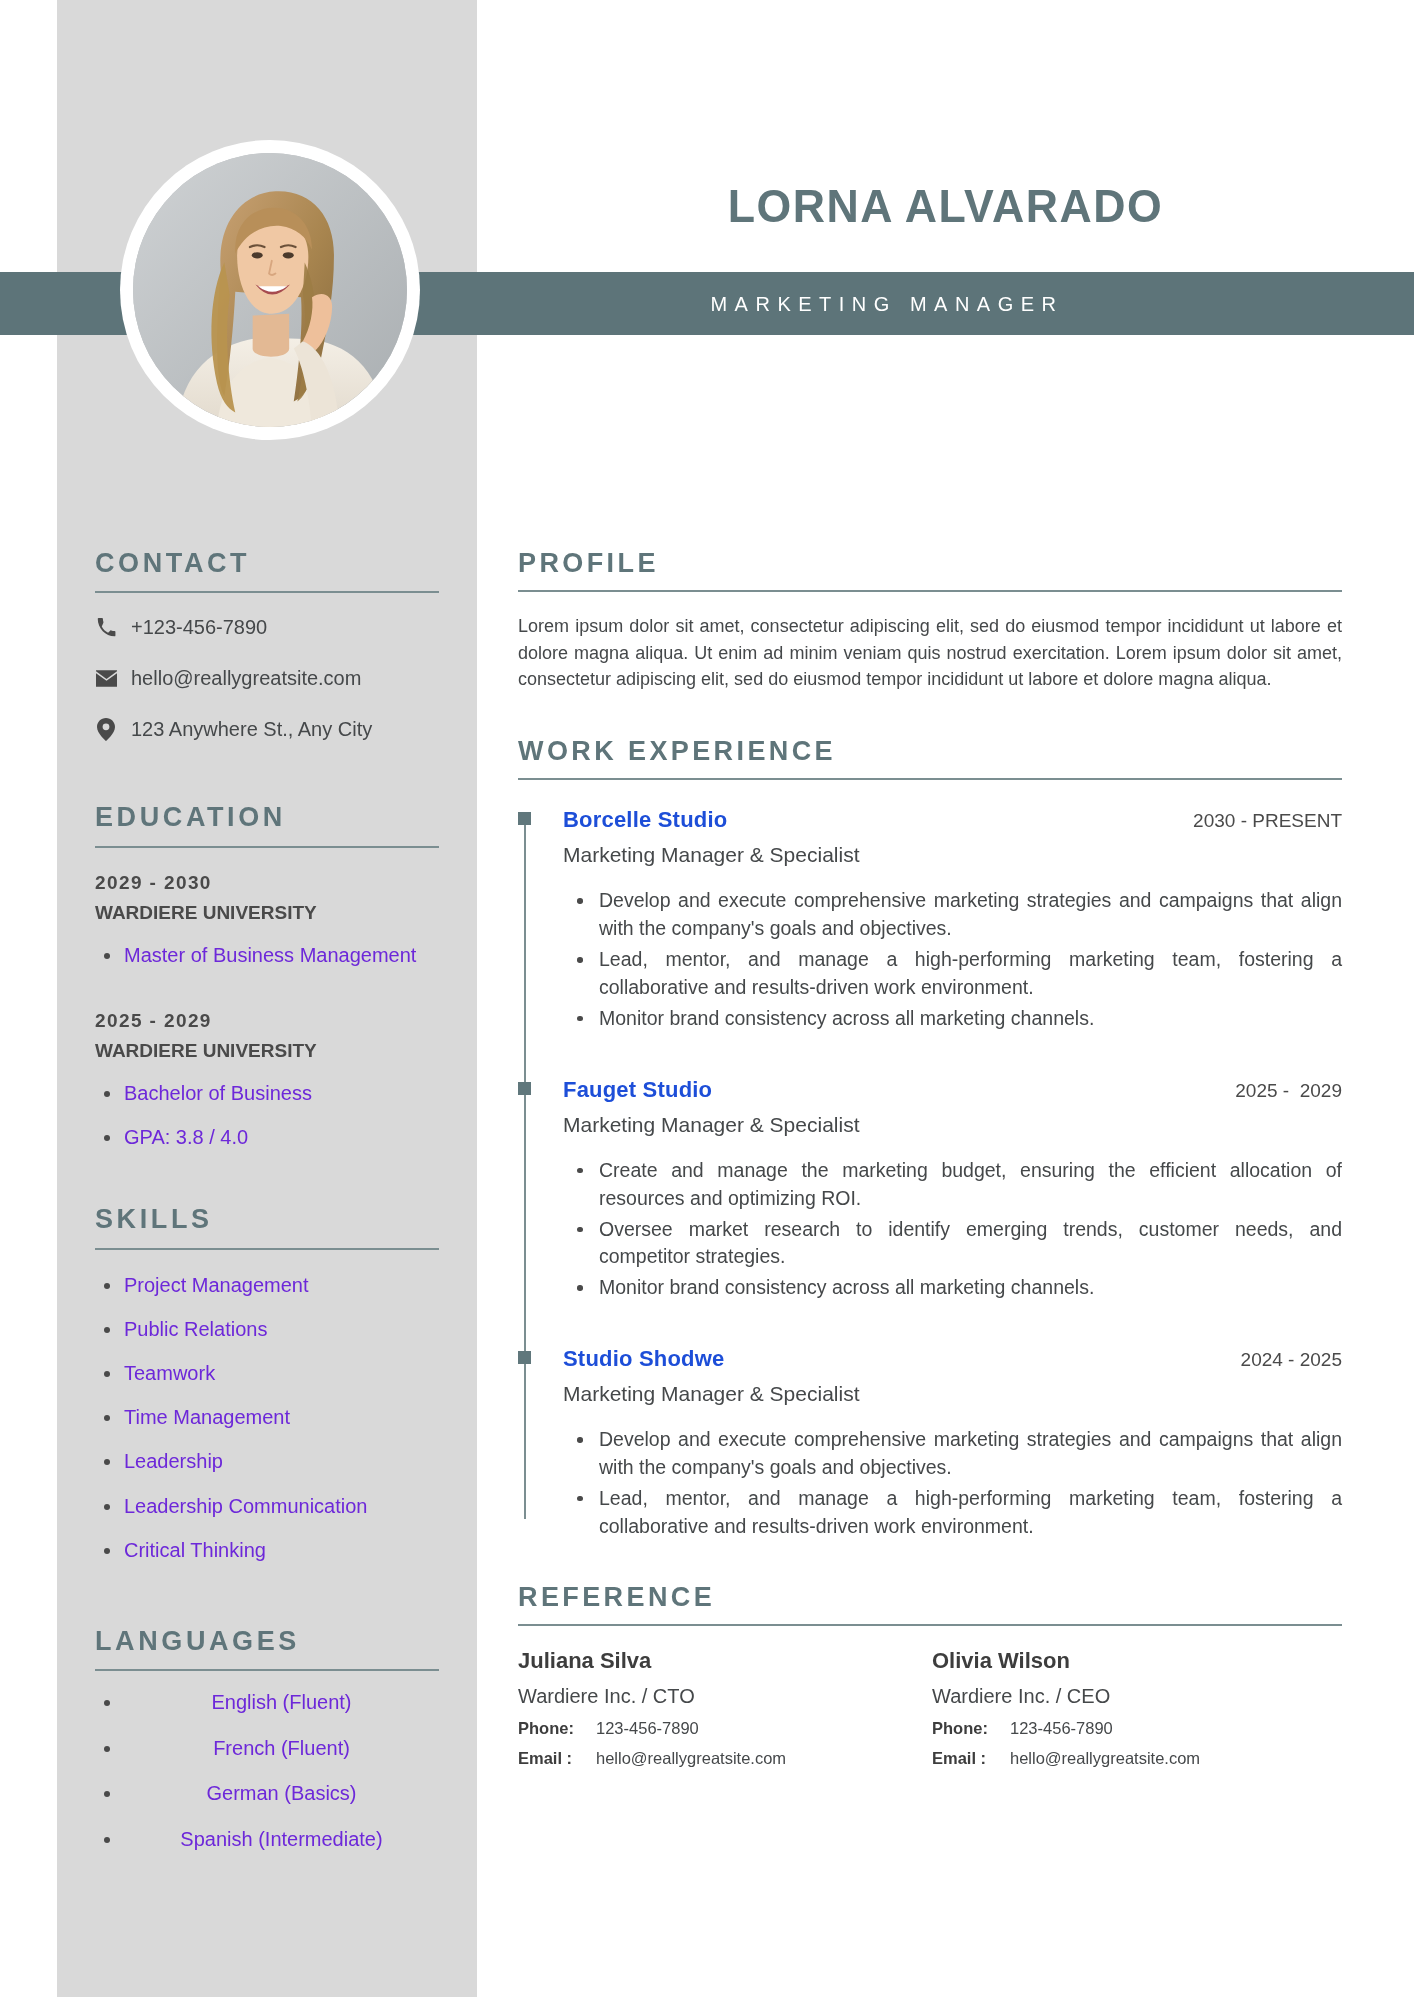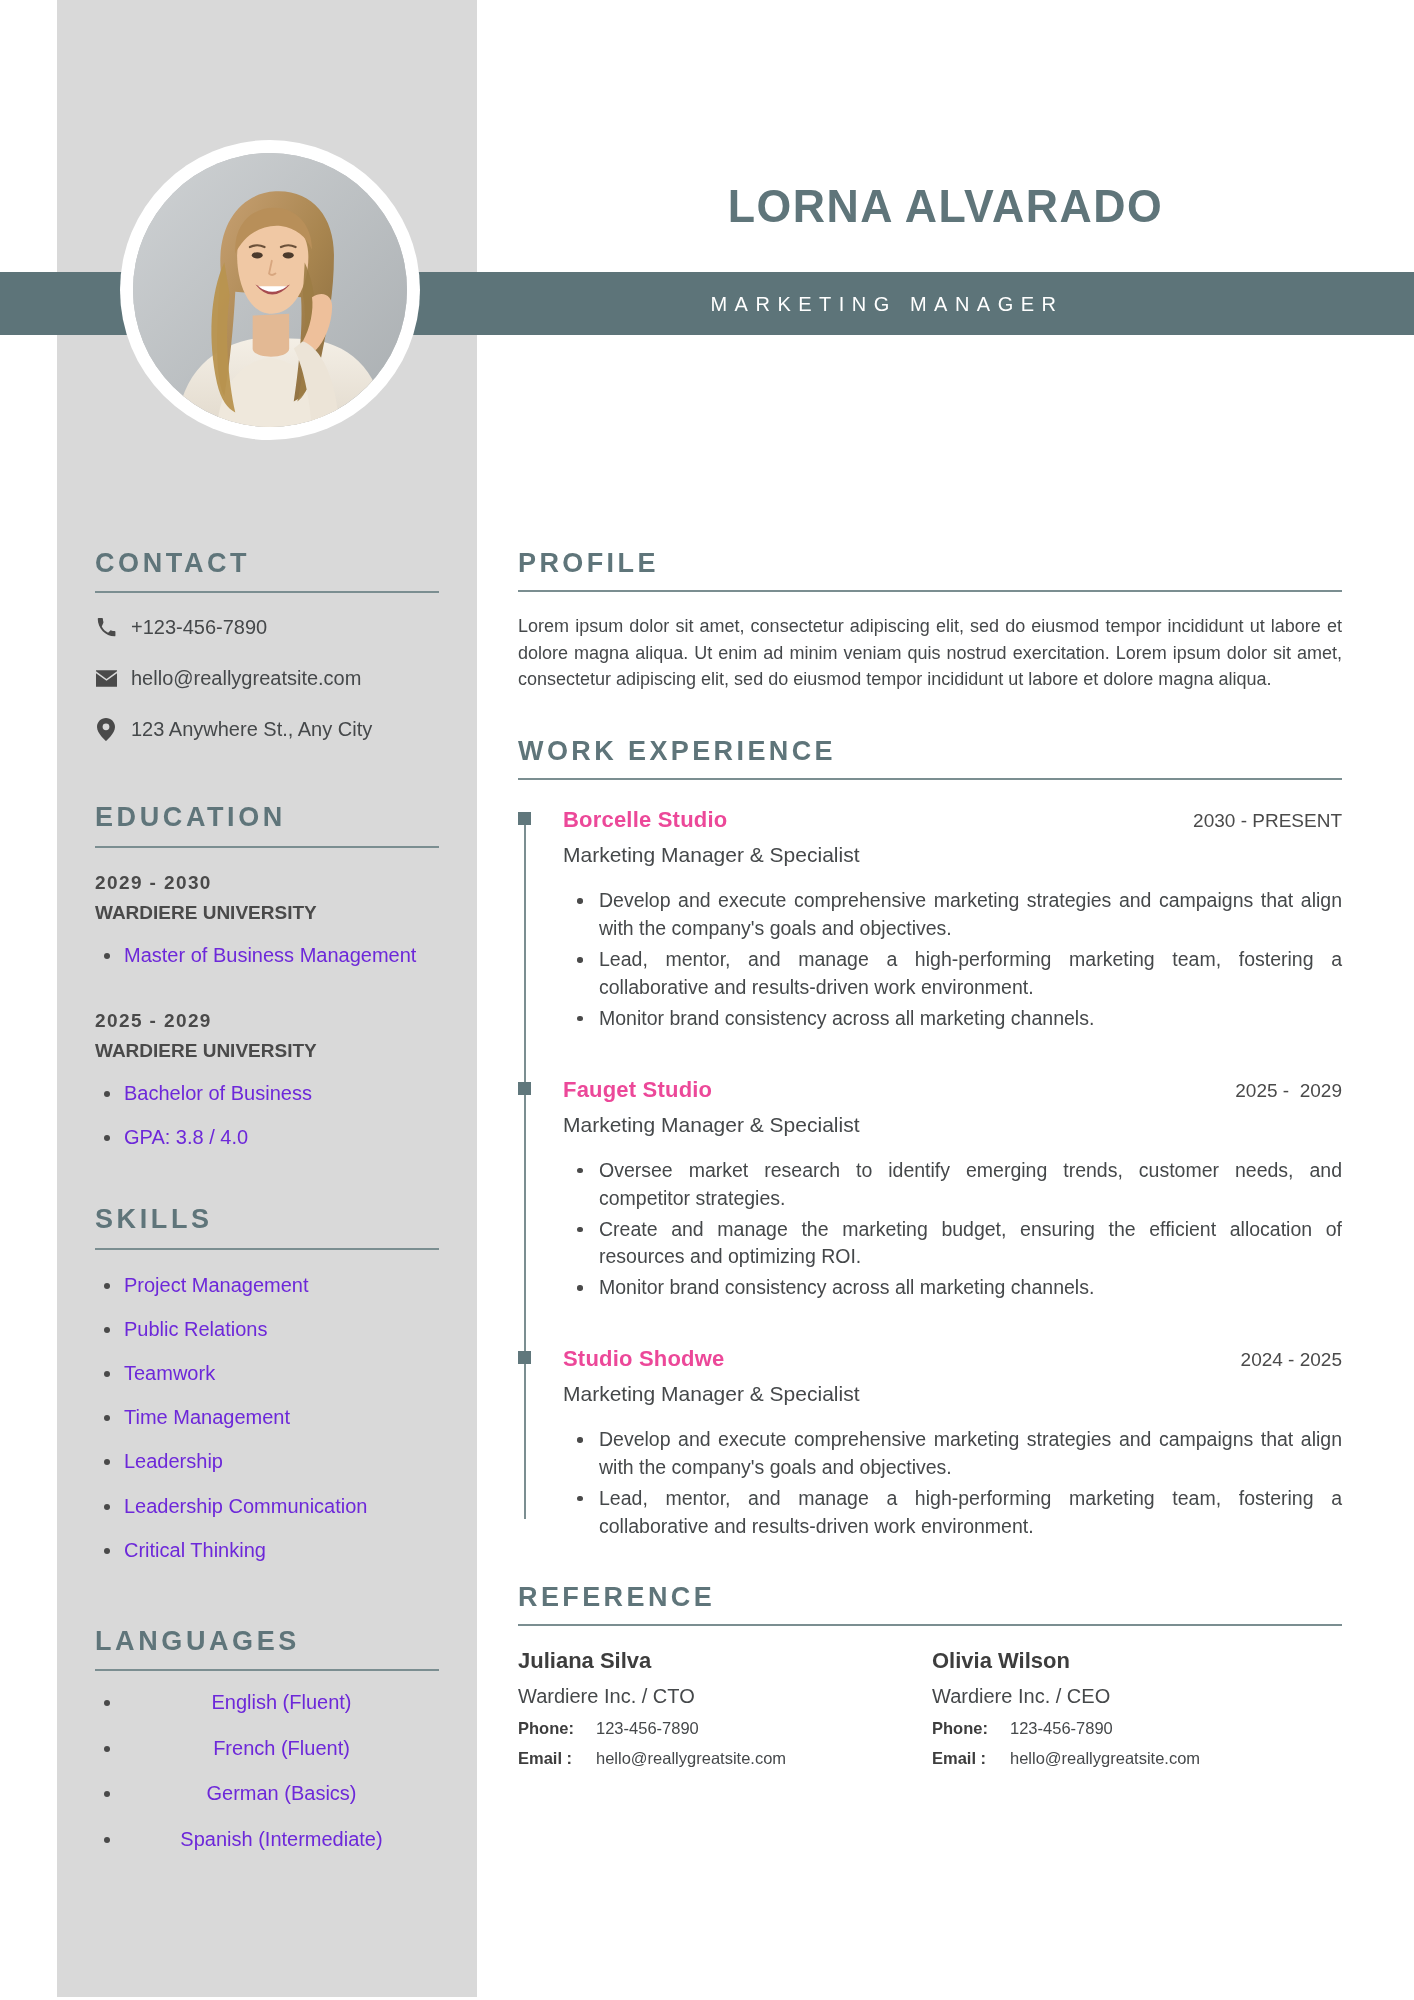--- a/index.html
+++ b/index.html
@@ -205,21 +205,21 @@
   }
   .job-top {
     display:flex;
     align-items:baseline;
     justify-content:space-between;
     gap:20px;
   }
   .job-company {
     font-size:22px;
     font-weight:bold;
-    color:#ec4899;
+    color:#1d4ed8;
     font-stretch:condensed;
     letter-spacing:0.2px;
   }
   .job-dates {
     font-size:19px;
     color:#4a4a4a;
     white-space:pre;
     font-stretch:condensed;
   }
   .job-role {
@@ -459,22 +459,22 @@
         </div>
 
         <div class="job">
           <span class="marker"></span>
           <div class="job-top">
             <span class="job-company">Fauget Studio</span>
             <span class="job-dates">2025 -  2029</span>
           </div>
           <div class="job-role">Marketing Manager &amp; Specialist</div>
           <ul class="job-bullets">
+            <li>Create and manage the marketing budget, ensuring the efficient allocation of resources and optimizing ROI.</li>
             <li>Oversee market research to identify emerging trends, customer needs, and competitor strategies.</li>
-            <li>Create and manage the marketing budget, ensuring the efficient allocation of resources and optimizing ROI.</li>
             <li>Monitor brand consistency across all marketing channels.</li>
           </ul>
         </div>
 
         <div class="job">
           <span class="marker"></span>
           <div class="job-top">
             <span class="job-company">Studio Shodwe</span>
             <span class="job-dates">2024 - 2025</span>
           </div>

